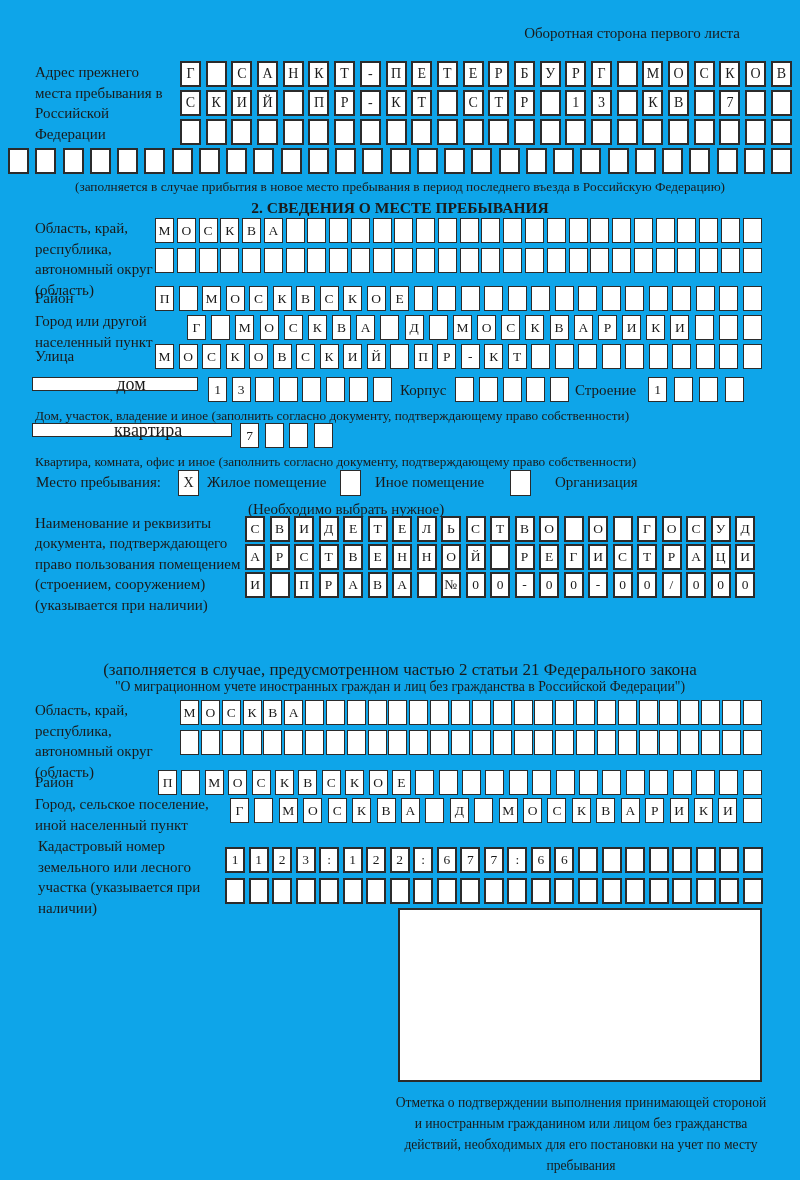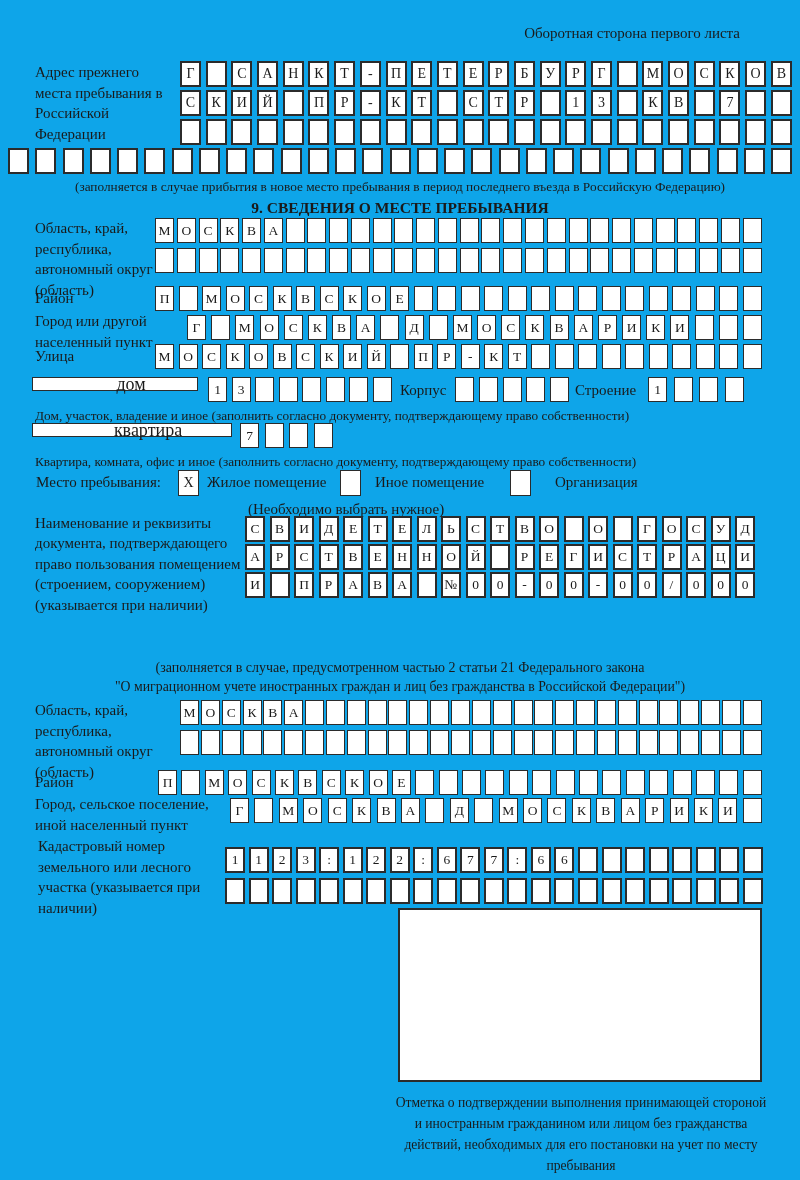--- a/index.html
+++ b/index.html
@@ -133,21 +133,21 @@
       <div class="cell"></div>
       <div class="cell"></div>
       <div class="cell"></div>
       <div class="cell"></div>
       <div class="cell"></div>
       <div class="cell"></div>
       <div class="cell"></div>
     </div>
   <div class="cap center" style="top:177px;">(заполняется в случае прибытия в новое место пребывания в период последнего въезда в Российскую Федерацию)</div>
 
-  <div class="lbl bold center abs" style="top:197px;font-size:15.5px;">9. СВЕДЕНИЯ О МЕСТЕ ПРЕБЫВАНИЯ</div>
+  <div class="lbl bold center abs" style="top:197px;font-size:15.5px;">2. СВЕДЕНИЯ О МЕСТЕ ПРЕБЫВАНИЯ</div>
 
   <div class="lbl" style="top:218px;left:35px;width:118px;">Область, край, республика, автономный округ (область)</div>
   <div class="cellrow" style="top:218px;left:155px;width:607px;">
       <div class="cell">М</div>
       <div class="cell">О</div>
       <div class="cell">С</div>
       <div class="cell">К</div>
       <div class="cell">В</div>
       <div class="cell">А</div>
       <div class="cell"></div>
@@ -402,21 +402,21 @@
       <div class="cell">0</div>
       <div class="cell">-</div>
       <div class="cell">0</div>
       <div class="cell">0</div>
       <div class="cell">/</div>
       <div class="cell">0</div>
       <div class="cell">0</div>
       <div class="cell">0</div>
     </div>
 
-  <div class="cap center" style="top:657px;font-size:14px;">(заполняется в случае, предусмотренном частью 2 статьи 21 Федерального закона</div>
+  <div class="cap center" style="top:657px;font-size:17px;">(заполняется в случае, предусмотренном частью 2 статьи 21 Федерального закона</div>
   <div class="cap center" style="top:677px;font-size:13.8px;">"О миграционном учете иностранных граждан и лиц без гражданства в Российской Федерации")</div>
 
   <div class="lbl" style="top:700px;left:35px;width:138px;">Область, край, республика, автономный округ (область)</div>
   <div class="cellrow" style="top:700px;left:180px;width:582px;">
       <div class="cell">М</div>
       <div class="cell">О</div>
       <div class="cell">С</div>
       <div class="cell">К</div>
       <div class="cell">В</div>
       <div class="cell">А</div>

